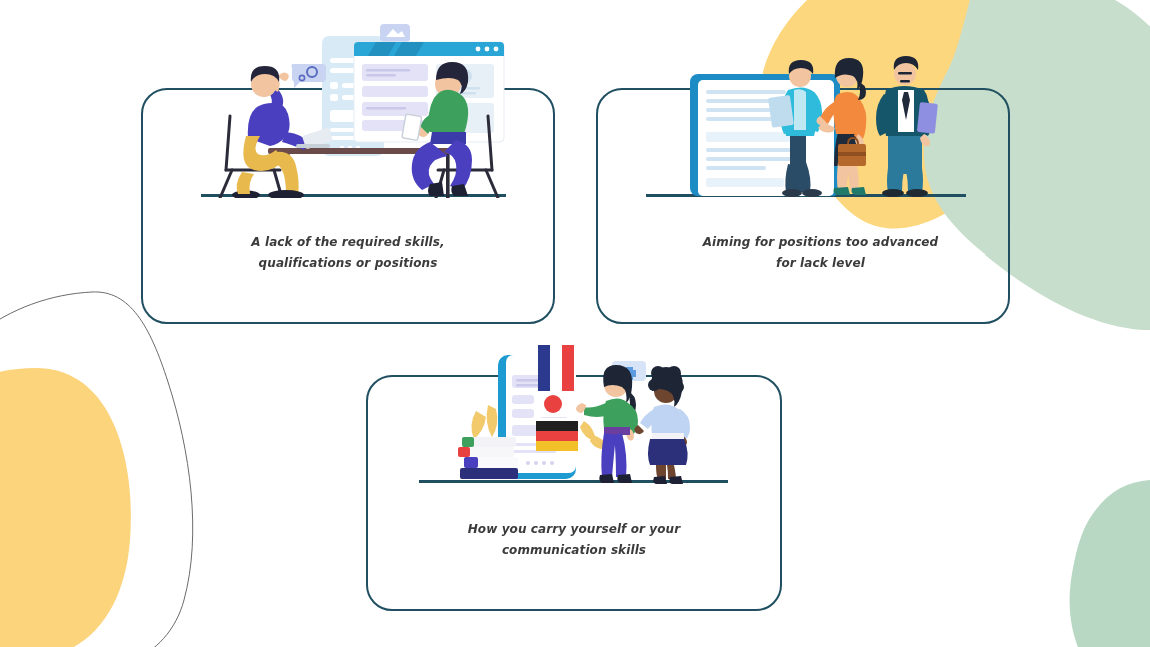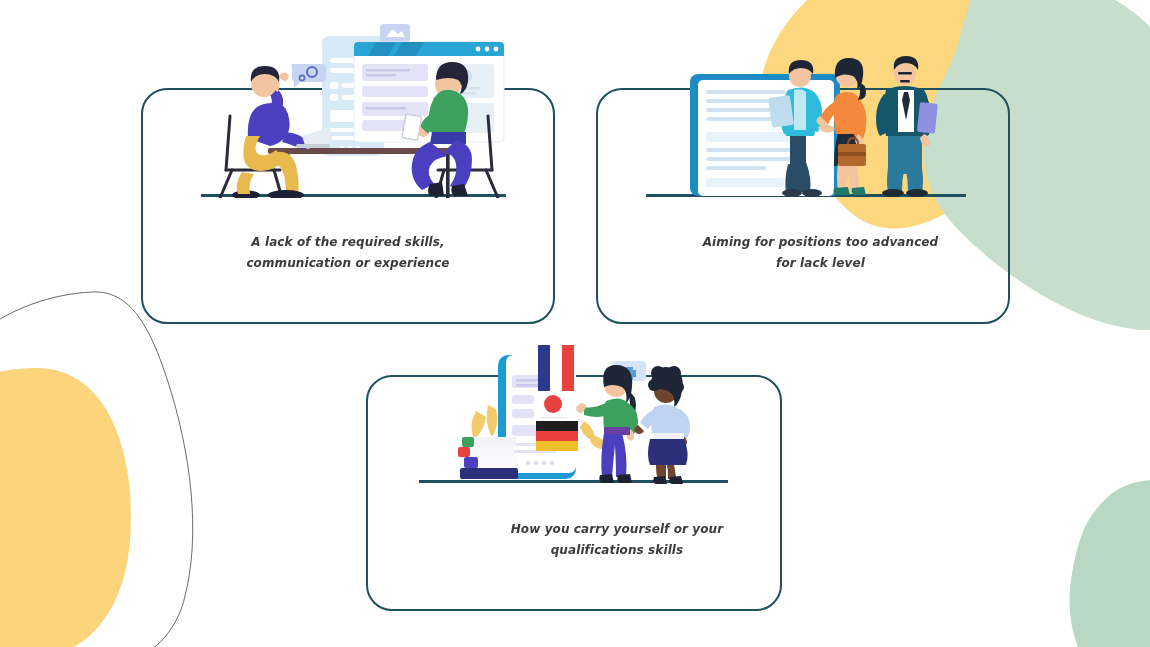--- a/index.html
+++ b/index.html
@@ -44,21 +44,21 @@
     z-index:4;
   }
 
   
   #card-1 { left:141px; top:88px;  width:414px; height:236px; }
   #card-2 { left:596px; top:88px;  width:414px; height:236px; }
   #card-3 { left:366px; top:375px; width:416px; height:236px; }
 
   #caption-1 { left:141px; top:232px; width:414px; }
   #caption-2 { left:596px; top:232px; width:449px; }
-  #caption-3 { left:366px; top:519px; width:416px;margin-left:43px; }
+  #caption-3 { left:366px; top:519px; width:416px; }
 
   #ground-1 { left:201px; top:194px; width:305px; }
   #ground-2 { left:646px; top:194px; width:320px; }
   #ground-3 { left:419px; top:480px; width:309px; }
 
   #illus-1 { left:190px; top:20px;  width:340px; height:178px; }
   #illus-2 { left:672px; top:48px;  width:290px; height:150px; }
   #illus-3 { left:440px; top:345px; width:300px; height:140px; }
 </style>
 </head>
@@ -183,21 +183,21 @@
       <path d="M242 112 h34 v12 h-36 z" fill="#3A3AA8"></path>
       <path d="M240 122 q-16 6 -18 22 q-2 16 10 26 l12 -6 q-8 -10 -4 -18 q4 -8 18 -10 z" fill="#4A3FBF"></path>
       <path d="M266 120 q16 4 16 20 q0 18 -10 30 l-12 -4 q8 -12 6 -22 q-2 -10 -12 -12 z" fill="#4A3FBF"></path>
       <path d="M240 164 q-4 8 0 12 h14 l-2 -14 z" fill="#1E2033"></path>
       <path d="M262 166 q-2 6 2 10 h14 l-4 -12 z" fill="#1E2033"></path>
     </g>
   </svg>
 
   <div class="card-caption" id="caption-1">
     <div>A lack of the required skills,</div>
-    <div>communication or experience</div>
+    <div>qualifications or positions</div>
   </div>
 
   <div class="card" id="card-2"></div>
   <div class="ground" id="ground-2"></div>
 
   <svg class="illus" id="illus-2" viewBox="0 0 290 150">
 
     <g>
       <rect x="18" y="26" width="150" height="122" rx="8" fill="#1D8BC4"></rect>
       <rect x="26" y="32" width="136" height="116" rx="5" fill="#ffffff"></rect>
@@ -373,16 +373,16 @@
       <path d="M210 94 q-4 16 0 26 h36 q4 -12 -2 -26 z" fill="#2C2F7A"></path>
       <path d="M216 120 q0 10 2 14 h8 q0 -8 0 -14 z" fill="#6E4630"></path>
       <path d="M234 120 q2 10 2 14 h-8 q0 -8 -1 -14 z" fill="#6E4630"></path>
       <path d="M214 132 q-2 6 2 7 h11 l-2 -8 z" fill="#1E2033"></path>
       <path d="M230 132 q-2 6 2 7 h11 l-2 -8 z" fill="#1E2033"></path>
     </g>
   </svg>
 
   <div class="card-caption" id="caption-3">
     <div>How you carry yourself or your</div>
-    <div>qualifications skills</div>
+    <div>communication skills</div>
   </div>
 
 </div>
 
 </body></html>

